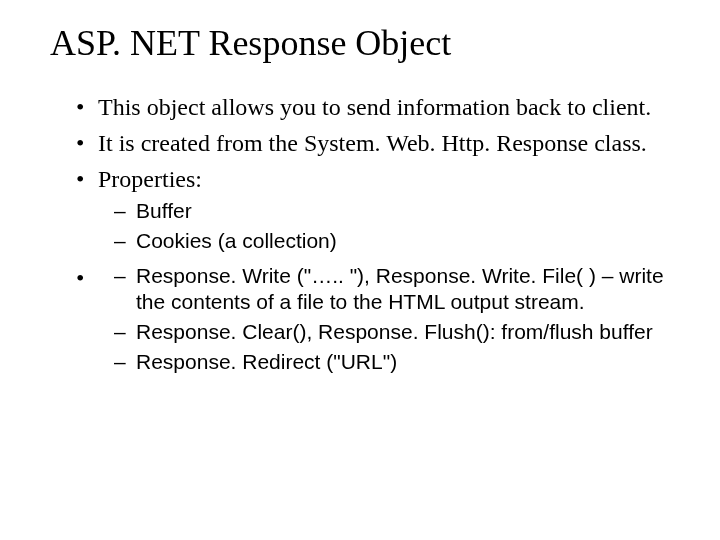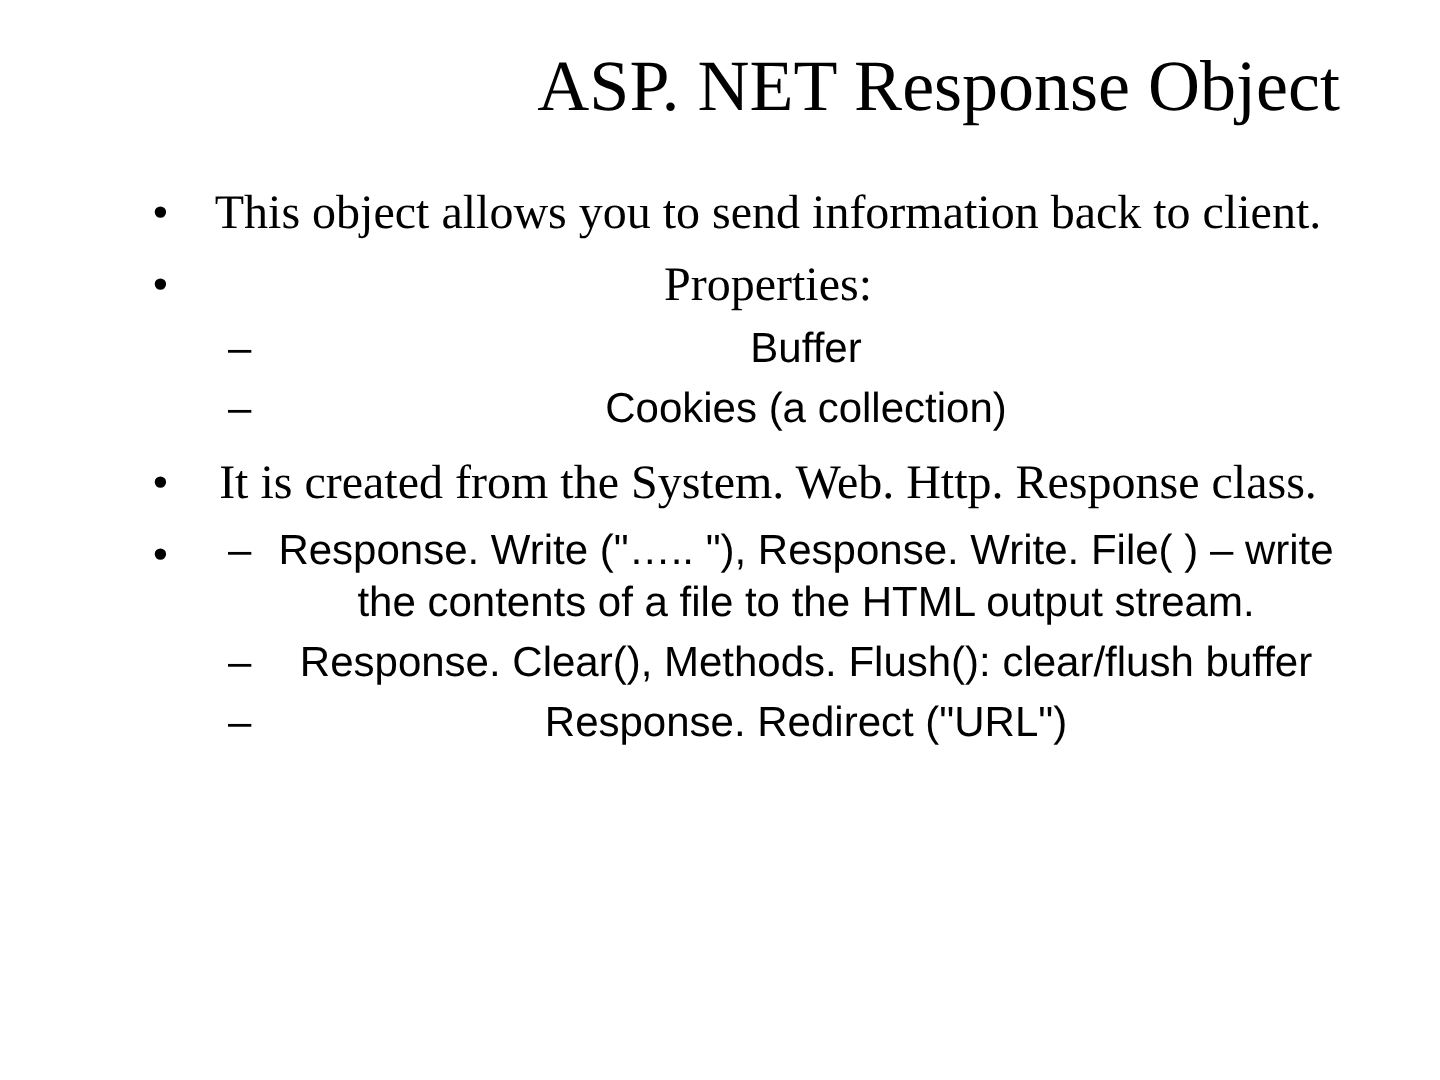--- a/index.html
+++ b/index.html
@@ -11,36 +11,35 @@
     font-family: "Times New Roman", Times, serif;
     color: #000000;
   }
   .slide {
     width: 720px;
     height: 540px;
     box-sizing: border-box;
     padding: 22px 50px 20px 50px;
   }
   .title {
-    text-align: right;
+    text-align: left;
     font-size: 36px;
     font-weight: normal;
     margin: 0 0 28px 0;
   }
   ul.main {
     list-style: none;
     margin: 0;
     padding: 0 0 0 48px;
   }
   ul.main > li {
     position: relative;
     font-size: 24px;
     line-height: 1.25;
     margin: 0 0 6px 0;
-    text-align: center;
   }
   ul.main > li::before {
     content: "•";
     position: absolute;
     left: -22px;
     top: 0;
     font-size: 24px;
   }
   ul.sub {
     list-style: none;
@@ -63,29 +62,29 @@
   }
 </style>
 </head>
 <body>
 
 <div class="slide">
   <h1 class="title">ASP. NET Response Object</h1>
 
   <ul class="main">
     <li>This object allows you to send information back to client.</li>
+    <li>It is created from the System. Web. Http. Response class.</li>
     <li>
       <span>Properties:</span>
       <ul class="sub">
         <li>Buffer</li>
         <li>Cookies (a collection)</li>
       </ul>
     </li>
-    <li>It is created from the System. Web. Http. Response class.</li>
     <li>
       <ul class="sub">
         <li>Response. Write ("….. "), Response. Write. File( ) – write the contents of a file to the HTML output stream.</li>
-        <li>Response. Clear(), Methods. Flush(): clear/flush buffer</li>
+        <li>Response. Clear(), Response. Flush(): from/flush buffer</li>
         <li>Response. Redirect ("URL")</li>
       </ul>
     </li>
   </ul>
 </div>
 
 </body></html>

